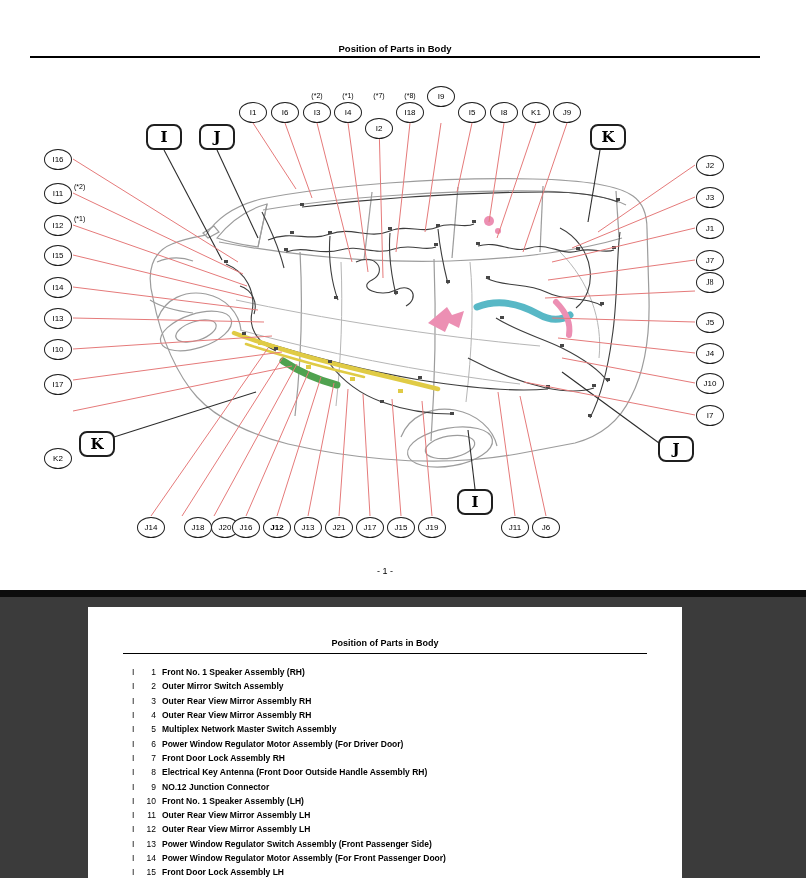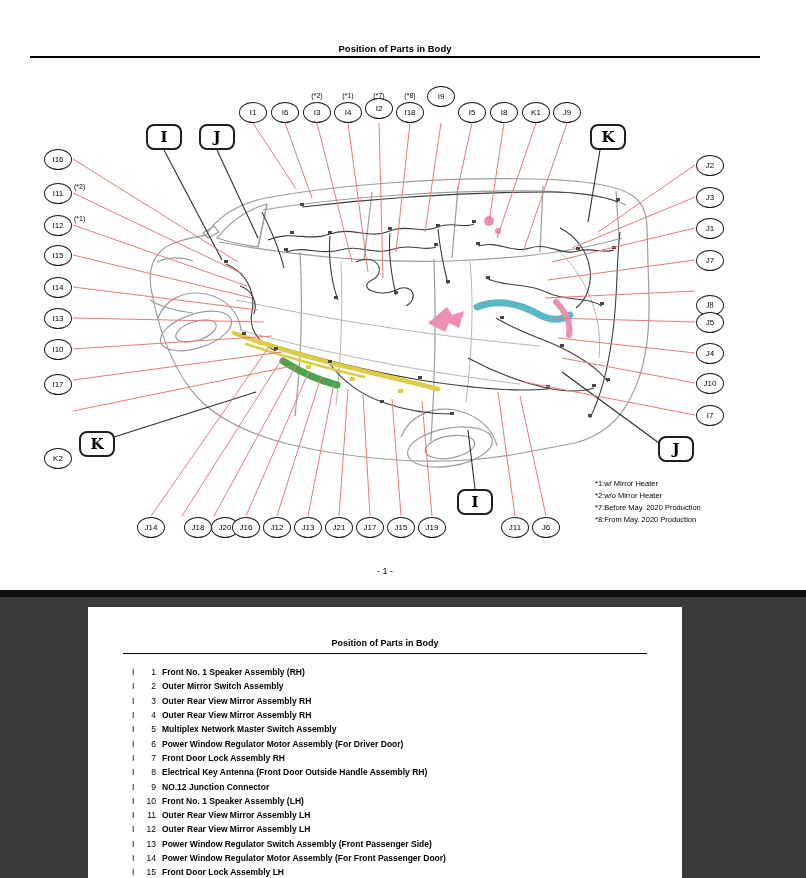--- a/index.html
+++ b/index.html
@@ -208,35 +208,29 @@
         <line x1="308" y1="516" x2="334" y2="383" class="leader"></line>
         <line x1="339" y1="516" x2="348" y2="389" class="leader"></line>
         <line x1="370" y1="516" x2="363" y2="394" class="leader"></line>
         <line x1="401" y1="516" x2="392" y2="399" class="leader"></line>
         <line x1="432" y1="516" x2="422" y2="401" class="leader"></line>
         <line x1="515" y1="516" x2="498" y2="392" class="leader"></line>
         <line x1="546" y1="516" x2="520" y2="396" class="leader"></line>
       </g>
   </svg>
 
-  <div class="footnotes">
-    <div>*1:w/ Mirror Heater</div>
-    <div>*2:w/o Mirror Heater</div>
-    <div>*7:Before May. 2020 Production</div>
-    <div>*8:From May. 2020 Production</div>
-  </div>
 
   <div class="page-number">- 1 -</div>
 <div class="callout" style="left: 253px; top: 112px;">I1</div>
     <div class="callout" style="left: 285px; top: 112px;">I6</div>
     <div class="callout" style="left: 317px; top: 112px;">I3</div>
     <span class="callout-note center" style="left: 317px; top: 92px;">(*2)</span>
     <div class="callout" style="left: 348px; top: 112px;">I4</div>
     <span class="callout-note center" style="left: 348px; top: 92px;">(*1)</span>
-    <div class="callout" style="left: 379px; top: 108px;">I2</div>
+    <div class="callout" style="left: 379px; top: 128px;">I2</div>
     <span class="callout-note center" style="left: 379px; top: 92px;">(*7)</span>
     <div class="callout" style="left: 410px; top: 112px;">I18</div>
     <span class="callout-note center" style="left: 410px; top: 92px;">(*8)</span>
     <div class="callout" style="left: 441px; top: 96px;">I9</div>
     <div class="callout" style="left: 472px; top: 112px;">I5</div>
     <div class="callout" style="left: 504px; top: 112px;">I8</div>
     <div class="callout" style="left: 536px; top: 112px;">K1</div>
     <div class="callout" style="left: 567px; top: 112px;">J9</div>
     <div class="callout" style="left: 58px; top: 159px;">I16</div>
     <div class="callout" style="left: 58px; top: 193px;">I11</div>
@@ -246,30 +240,30 @@
     <div class="callout" style="left: 58px; top: 255px;">I15</div>
     <div class="callout" style="left: 58px; top: 287px;">I14</div>
     <div class="callout" style="left: 58px; top: 318px;">I13</div>
     <div class="callout" style="left: 58px; top: 349px;">I10</div>
     <div class="callout" style="left: 58px; top: 384px;">I17</div>
     <div class="callout" style="left: 58px; top: 411px; margin-top: 37px;">K2</div>
     <div class="callout" style="left: 710px; top: 165px;">J2</div>
     <div class="callout" style="left: 710px; top: 197px;">J3</div>
     <div class="callout" style="left: 710px; top: 228px;">J1</div>
     <div class="callout" style="left: 710px; top: 260px;">J7</div>
-    <div class="callout" style="left: 710px; top: 305px; font-family: Liberation Serif, serif;">J8</div>
+    <div class="callout" style="left: 710px; top: 282px; font-family: Liberation Serif, serif;">J8</div>
     <div class="callout" style="left: 710px; top: 322px; text-align: right;">J5</div>
     <div class="callout" style="left: 710px; top: 353px;">J4</div>
     <div class="callout" style="left: 710px; top: 383px;">J10</div>
     <div class="callout" style="left: 710px; top: 415px;">I7</div>
     <div class="callout" style="left: 151px; top: 527px;">J14</div>
     <div class="callout" style="left: 182px; top: 527px; margin-left: 29px;">J20</div>
     <div class="callout" style="left: 198px; top: 527px;">J18</div>
     <div class="callout" style="left: 246px; top: 527px;">J16</div>
-    <div class="callout" style="left: 277px; top: 527px;">J12</div>
+    <div class="callout" style="left: 277px; top: 527px; font-weight: bold;">J12</div>
     <div class="callout" style="left: 308px; top: 527px;">J13</div>
     <div class="callout" style="left: 339px; top: 527px; text-align: center;">J21</div>
     <div class="callout" style="left: 370px; top: 527px;">J17</div>
     <div class="callout" style="left: 401px; top: 527px;">J15</div>
     <div class="callout" style="left: 432px; top: 527px;">J19</div>
     <div class="callout" style="left: 515px; top: 527px;">J11</div>
     <div class="callout" style="left: 546px; top: 527px;">J6</div>
     <div class="section-label" style="left: 164px; top: 137px;">I</div>
     <div class="section-label" style="left: 217px; top: 137px;">J</div>
     <div class="section-label" style="left: 608px; top: 137px;">K</div>

